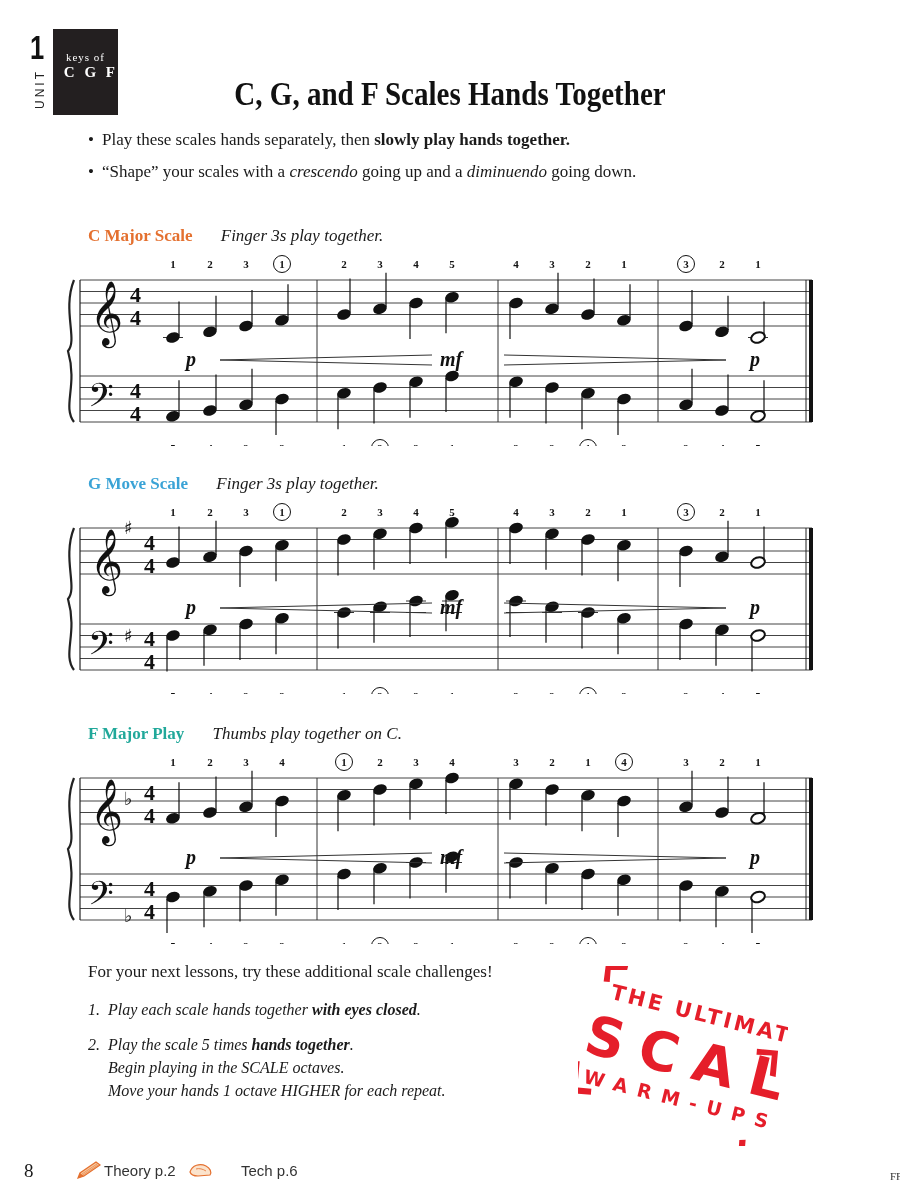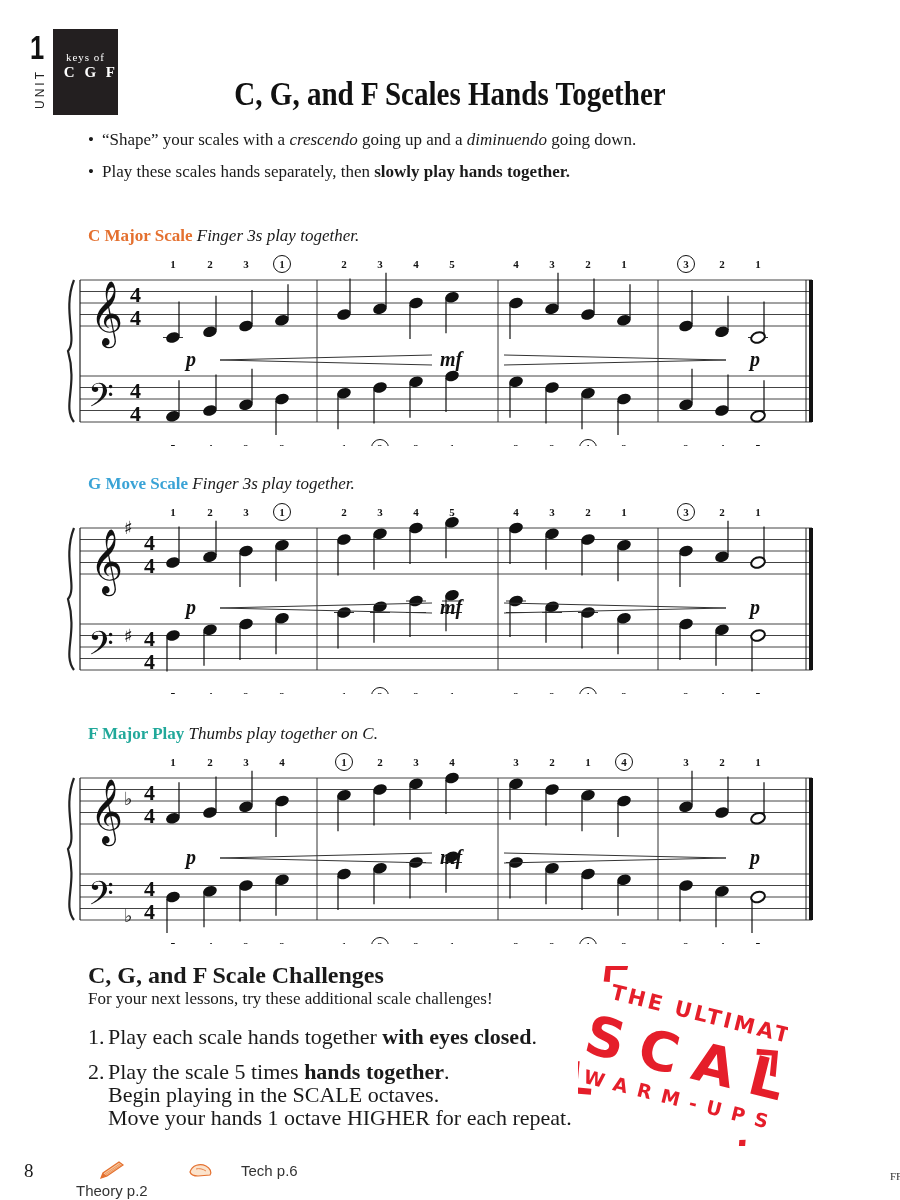--- a/index.html
+++ b/index.html
@@ -14,28 +14,28 @@
   .keys-box .k2 { font-size: 15px; font-weight: bold; letter-spacing: 3px; margin-top: 1px; text-align: right; }
 
   .page-title { position: absolute; left: 0; width: 900px; top: 76px; text-align: center; font-size: 33px; font-weight: bold; transform: scaleX(0.88); color: #111; }
 
   .bullets { position: absolute; left: 88px; top: 130px; font-size: 17px; }
   .bullets li { list-style: none; margin-bottom: 12px; }
   .bullets li::before { content: "\2022"; margin-right: 8px; }
 
   .scale-block { position: absolute; left: 0; width: 900px; }
   .scale-header { position: absolute; left: 88px; top: 0; font-size: 17px; white-space: nowrap; }
-  .scale-name { font-weight: bold; }
+  .scale-name { font-weight: bold; margin-right: 24px; }
   .scale-hint { font-style: italic; }
   .staff-svg { position: absolute; left: 0; top: 0; }
 
   .challenges { position: absolute; left: 88px; top: 962px; }
   .challenges h2 { font-size: 24px; font-weight: bold; margin-bottom: 0; }
   .challenges .intro { font-size: 17px; margin-bottom: 16px; }
-  .challenges ol { list-style: none; font-size: 22px; }
+  .challenges ol { list-style: none; font-size: 16px; font-style: italic; }
   .challenges ol li { margin-bottom: 12px; line-height: 23px; }
   .challenges .num { display: inline-block; width: 20px; }
   .challenges .cont { padding-left: 20px; display: block; }
 
   .badge { position: absolute; left: 578px; top: 966px; width: 210px; height: 180px; }
 
   .footer-page { position: absolute; left: 24px; top: 1160px; font-size: 19px; }
   .footer-link { position: absolute; top: 1160px; font-family: "Liberation Sans", sans-serif; font-size: 15px; color: #333; display: flex; align-items: center; gap: 2px; }
   .footer-code { position: absolute; left: 890px; top: 1170px; font-size: 11px; color: #333; }
 </style>
@@ -47,22 +47,22 @@
   <div class="unit-word">UNIT</div>
 </div>
 <div class="keys-box">
   <div class="k1">keys of</div>
   <div class="k2">C G F</div>
 </div>
 
 <h1 class="page-title">C, G, and F Scales Hands Together</h1>
 
 <ul class="bullets">
+  <li><span>Play these scales hands separately, then </span><b>slowly play hands together.</b></li>
   <li><span>“Shape” your scales with a </span><i>crescendo</i><span> going up and a </span><i>diminuendo</i><span> going down.</span></li>
-  <li><span>Play these scales hands separately, then </span><b>slowly play hands together.</b></li>
 </ul>
 
 <div class="scale-block" id="scale-0" style="top:226px; height:220px;">
   <div class="scale-header">
     <span class="scale-name" style="color:#e4702f">C Major Scale</span>
     <span class="scale-hint">Finger 3s play together.</span>
   </div>
 <svg width="900" height="220" class="staff-svg">
       <line x1="80" x2="812" y1="54" y2="54" stroke="#444" stroke-width="1"></line>
       <line x1="80" x2="812" y1="65.5" y2="65.5" stroke="#444" stroke-width="1"></line>
@@ -654,21 +654,20 @@
       </g>
       <text x="186" y="140" font-size="20" font-style="italic" font-weight="bold" fill="#111" font-family="Liberation Serif, serif">p</text>
       <text x="440" y="140" font-size="20" font-style="italic" font-weight="bold" fill="#111" font-family="Liberation Serif, serif">mf</text>
       <text x="750" y="140" font-size="20" font-style="italic" font-weight="bold" fill="#111" font-family="Liberation Serif, serif">p</text>
       <path d="M220 134 L432 129 M220 134 L432 139" stroke="#333" stroke-width="1" fill="none"></path>
       <path d="M504 129 L726 134 M504 139 L726 134" stroke="#333" stroke-width="1" fill="none"></path>
     </svg>
   </div>
 
 <div class="challenges">
-  <h2>C, G, and F Scale Challenges</h2>
   <div class="intro">For your next lessons, try these additional scale challenges!</div>
   <ol>
     <li><span class="num">1.</span><span>Play each scale hands together </span><b>with eyes closed</b><span>.</span></li>
     <li><span class="num">2.</span><span>Play the scale 5 times </span><b>hands together</b><span>.</span>
       <span class="cont">Begin playing in the SCALE octaves.</span>
       <span class="cont">Move your hands 1 octave HIGHER for each repeat.</span>
     </li>
   </ol>
 </div>
 
@@ -678,21 +677,21 @@
     <path d="M196 62 L200 88 L194 88 L191 68 L176 71 L175 65 Z"></path>
     <path d="M6 120 L10 146 L24 144 L25 150 L6 153 L0 122 Z"></path>
     <path d="M186 156 L190 180 L168 184 L167 178 L183 175 L180 158 Z"></path>
     <text x="20" y="52" font-size="21" letter-spacing="3">THE ULTIMATE</text>
     <text x="6" y="110" font-size="54" letter-spacing="16">SCALE</text>
     <text x="14" y="140" font-size="19" letter-spacing="10">WARM-UPS</text>
   </g>
 </svg>
 
 <div class="footer-page">8</div>
-<div class="footer-link" style="left:76px;flex-direction:column;">
+<div class="footer-link" style="left:76px;">
   <svg width="26" height="20" viewBox="0 0 26 20">
     <path d="M2 18 L4 13 L20 2 L24 5 L8 16 Z" fill="#f7c9a0" stroke="#e4702f" stroke-width="1.2"></path>
     <path d="M2 18 L4 13 L8 16 Z" fill="#e4702f"></path>
     <path d="M6 14 L21 4 M7 15 L22 5" stroke="#e4702f" stroke-width="0.6"></path>
   </svg>
   <span>Theory p.2</span>
 </div>
 <div class="footer-link" style="left:188px;gap:27px;">
   <svg width="26" height="20" viewBox="0 0 26 20">
     <path d="M2 12 C4 5, 12 3, 18 6 C22 8, 24 12, 22 15 L10 16 C6 16, 3 15, 2 12 Z" fill="#fbe3cc" stroke="#e4702f" stroke-width="1.2"></path>

